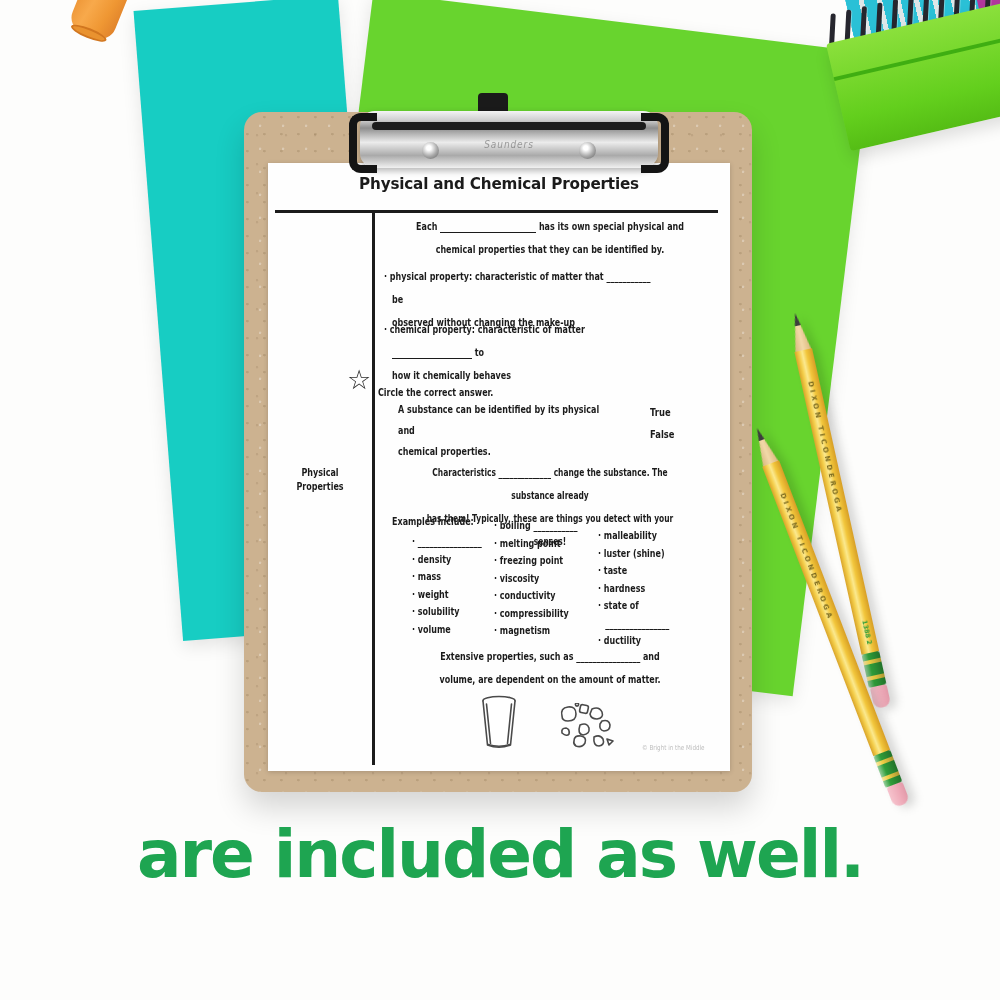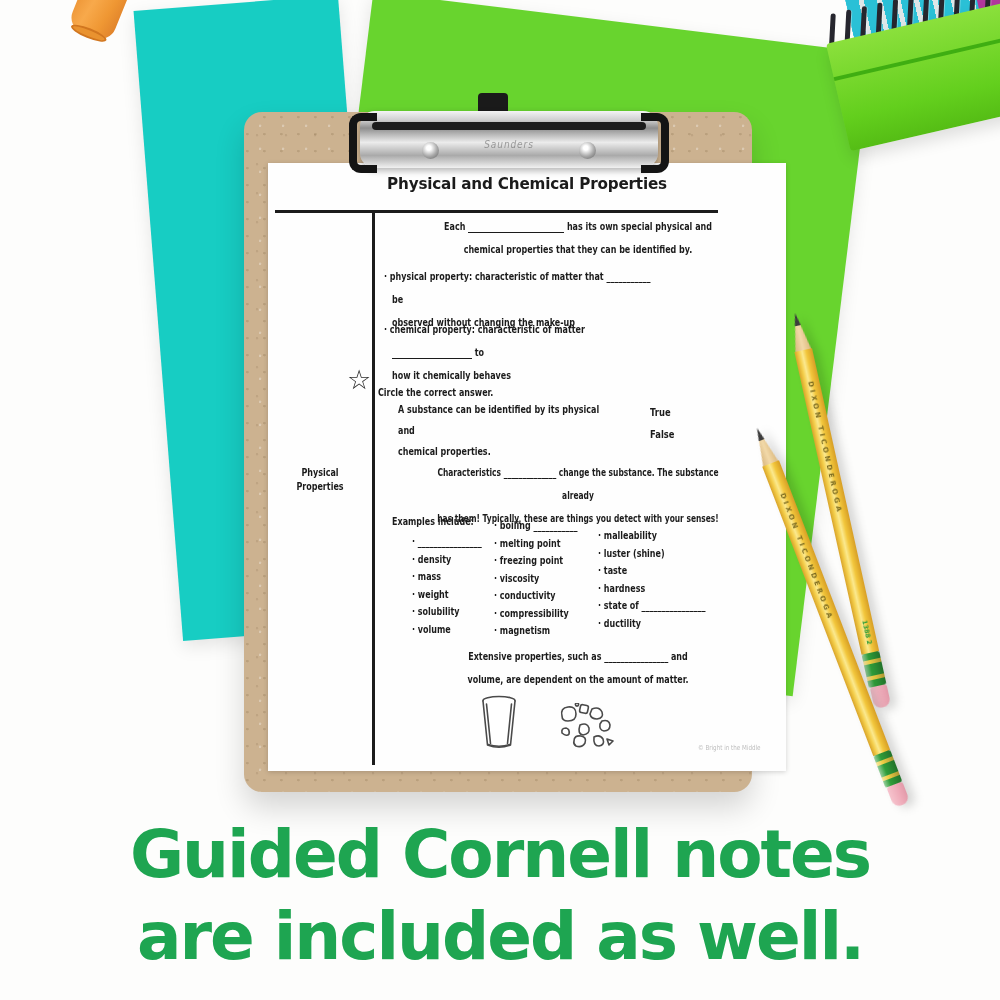--- a/index.html
+++ b/index.html
@@ -21,21 +21,21 @@
   .clipboard{position:absolute;left:244px;top:112px;width:508px;height:680px;border-radius:18px;
     background-color:#ccb290;
     background-image:
       radial-gradient(circle at 20% 30%,rgba(120,95,60,.22) 1px,transparent 1.6px),
       radial-gradient(circle at 70% 60%,rgba(255,255,255,.30) 1px,transparent 1.6px),
       radial-gradient(circle at 45% 80%,rgba(120,95,60,.16) 1px,transparent 1.6px);
     background-size:17px 17px,23px 23px,29px 29px;
     box-shadow:0 16px 30px rgba(0,0,0,.16);}
 
   
-  .worksheet{position:absolute;left:268px;top:163px;width:518px;height:608px;background:#fefefe;
+  .worksheet{position:absolute;left:268px;top:163px;width:462px;height:608px;background:#fefefe;
     box-shadow:0 1px 5px rgba(0,0,0,.18);color:#1b1b1b;font-weight:700;padding-left:43px;}
   .ml{white-space:pre-line;}
   .sx{transform:scaleX(.8);}  .sx75{transform:scaleX(.75);}  .sx95{transform:scaleX(.95);}
   .ox-l{transform-origin:0 50%;}  .ox-c{transform-origin:50% 50%;}
   .ws-title{position:absolute;left:0;right:0;top:11px;text-align:center;font-size:16px;font-weight:800;letter-spacing:-.2px;}
   .hrule{position:absolute;left:7px;top:47px;width:443px;height:3px;background:#1c1c1c;}
   .vrule{position:absolute;left:104px;top:49px;bottom:6px;width:3px;background:#1c1c1c;}
   .star{position:absolute;left:79px;top:203px;font-size:27px;font-weight:400;color:#2e2e2e;line-height:1;}
   .side-label{position:absolute;left:0;top:303px;width:104px;text-align:center;font-size:10px;line-height:14px;}
   .p{position:absolute;font-size:10px;line-height:23px;}
@@ -260,17 +260,16 @@
       <div class="lead"></div>
     </div>
     <div class="pbody">
       <div class="ptext">DIXON TICONDEROGA</div>
     </div>
     <div class="ferrule"></div>
     <div class="eraser"></div>
   </div>
 
   <div class="caption">
-    <div class="cap-line">Guided Cornell notes</div>
     <div class="cap-line">are included as well.</div>
   </div>
 
 </div>
 
 </body></html>

